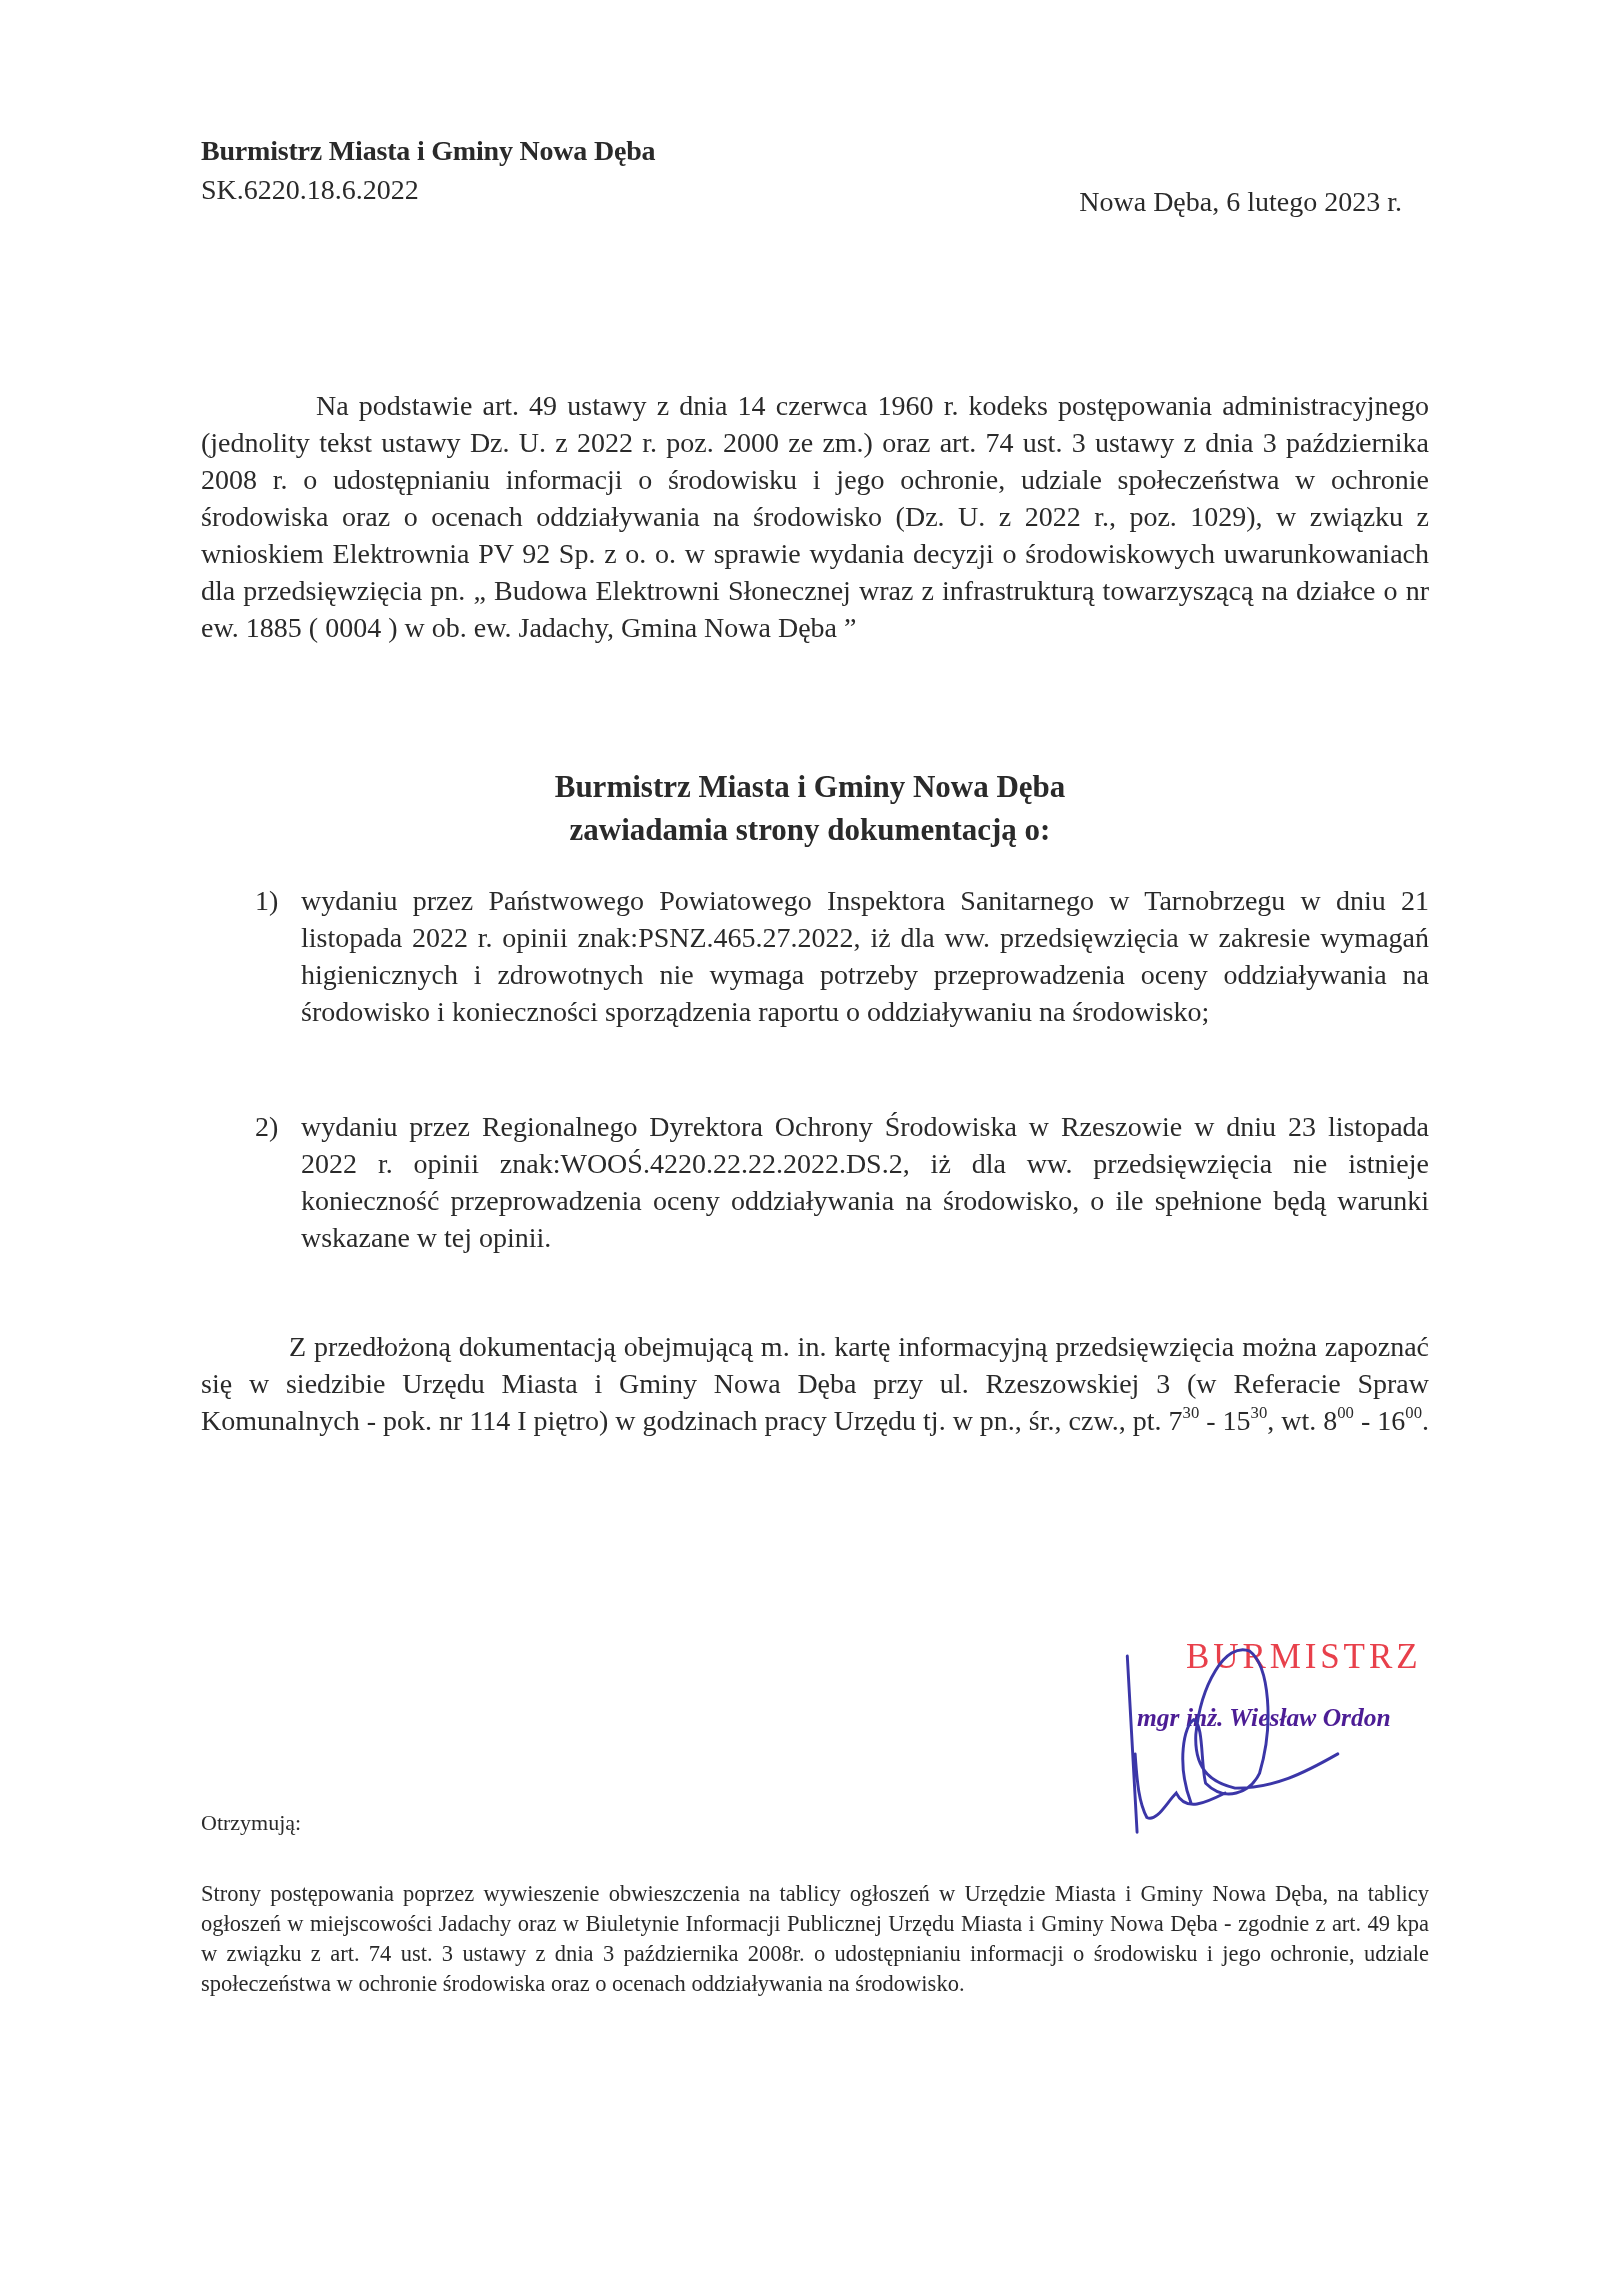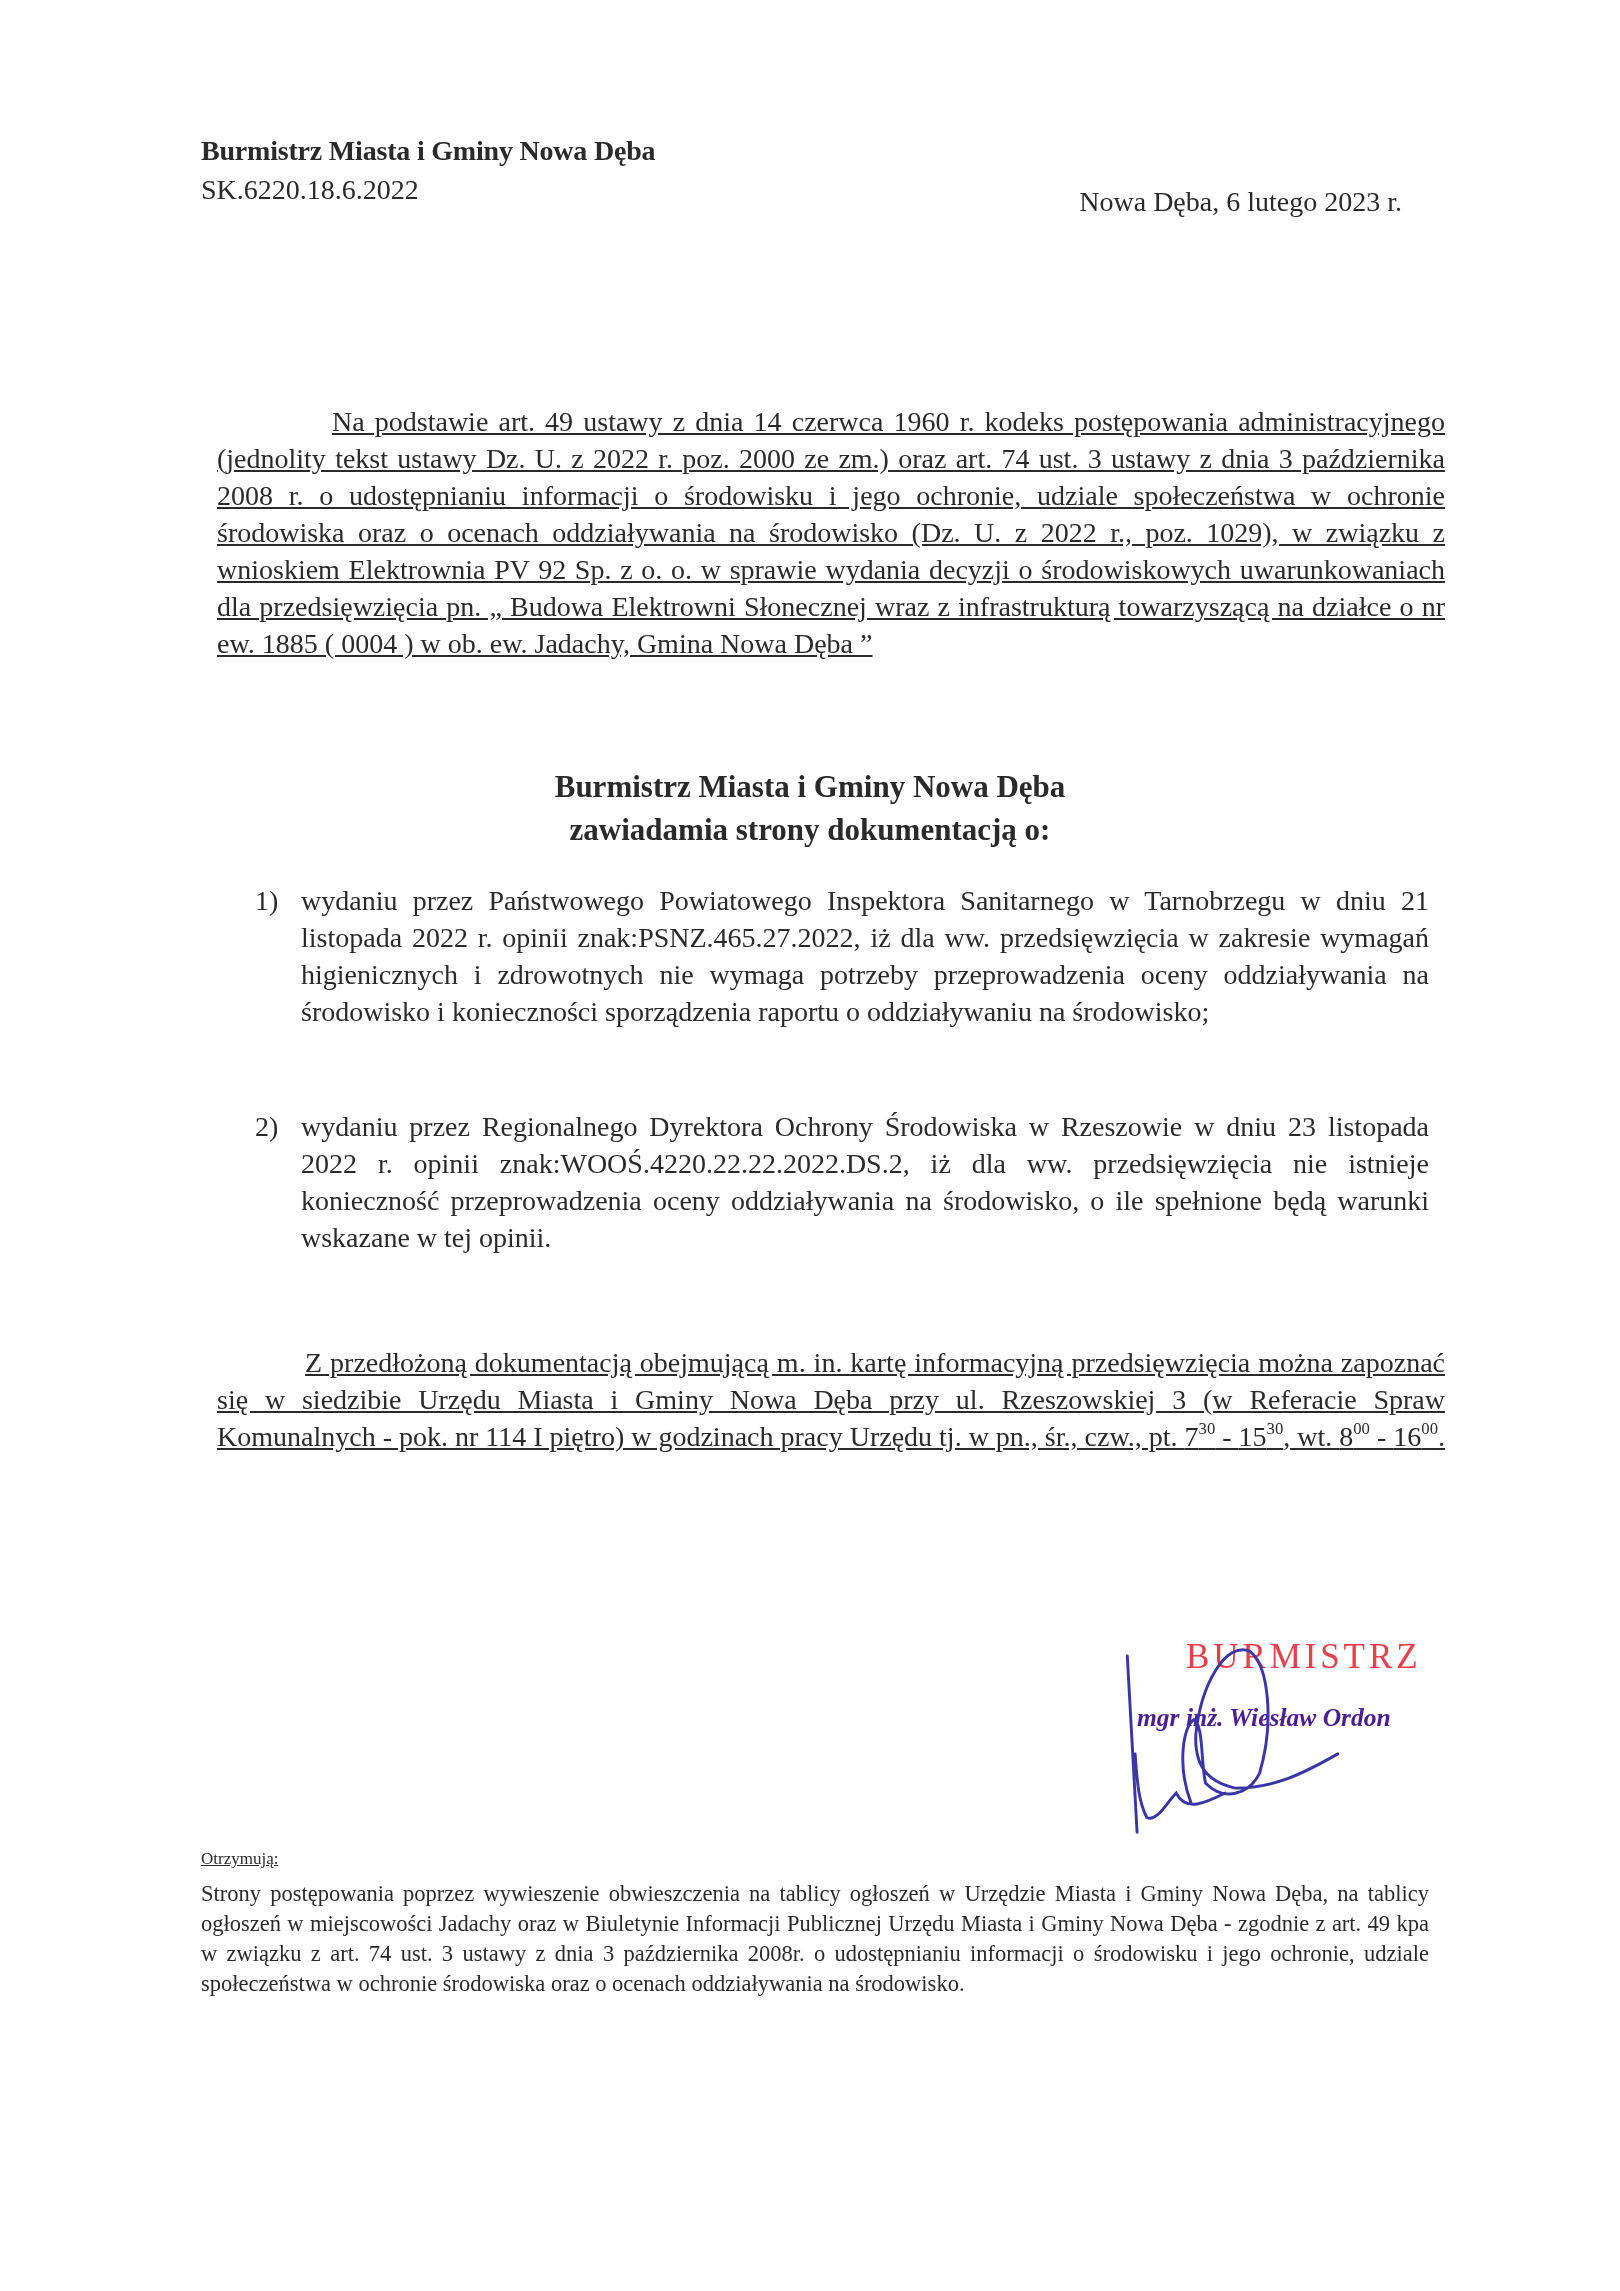--- a/index.html
+++ b/index.html
@@ -12,21 +12,21 @@
   .hdr-org { position: absolute; left: 201px; top: 135px; font-size: 28px; font-weight: bold; letter-spacing: -0.2px; }
   .hdr-ref { position: absolute; left: 201px; top: 174px; font-size: 28px; }
   .hdr-date { position: absolute; right: 218px; top: 174px; font-size: 28px; margin-top: 12px; }
   .title {
     position: absolute; left: 0; width: 1620px; top: 304px; text-align: center;
     font-size: 31px; font-weight: bold; letter-spacing: 7.8px;
   }
   .title span { text-decoration: underline; text-decoration-thickness: 2.9px; text-underline-offset: 5.9px; }
   .para {
     position: absolute; left: 201px; width: 1228px; font-size: 28px; line-height: 37px;
-    text-align: justify; margin: 16px; text-decoration: underline;
+    text-align: justify; margin: 0;
   }
   .p1 { top: 387px; text-indent: 115px; }
   .center-head {
     position: absolute; left: 0; width: 1620px; text-align: center; font-weight: bold; font-size: 31px; line-height: 43px;
   }
   .ch1 { top: 765px; }
   .ch2 { top: 808px; }
   .list { position: absolute; left: 201px; width: 1228px; font-size: 28px; line-height: 37px; margin: 0; padding: 0; list-style: none; }
   .list li { position: relative; padding-left: 100px; text-align: justify; }
   .list .num { position: absolute; left: 54px; top: 0; }
@@ -42,21 +42,21 @@
   .stamp-title {
     position: absolute; left: 108px; top: 9.8px; color: #e8404b; font-size: 35px; letter-spacing: 3.9px;
     font-family: "Liberation Serif", serif;
   }
   .stamp-name {
     position: absolute; left: 59px; top: 76px; color: #4c1d95; font-size: 25.5px; font-style: italic; font-weight: bold;
     font-family: "Liberation Serif", serif; white-space: nowrap;
   }
   .signature { position: absolute; left: 1078px; top: 1607px; width: 314px; height: 235px; }
   .recv-head {
-    position: absolute; left: 201px; top: 1849px; font-size: 17px; text-decoration: underline;
+    position: absolute; left: 201px; top: 1810px; font-size: 22px; 
   }
   .recv-body {
     position: absolute; left: 201px; top: 1879px; width: 1228px; font-size: 22.5px; line-height: 30px;
     text-align: justify; margin: 0;
   }
 </style>
 </head>
 <body>
 
 <div class="page">

